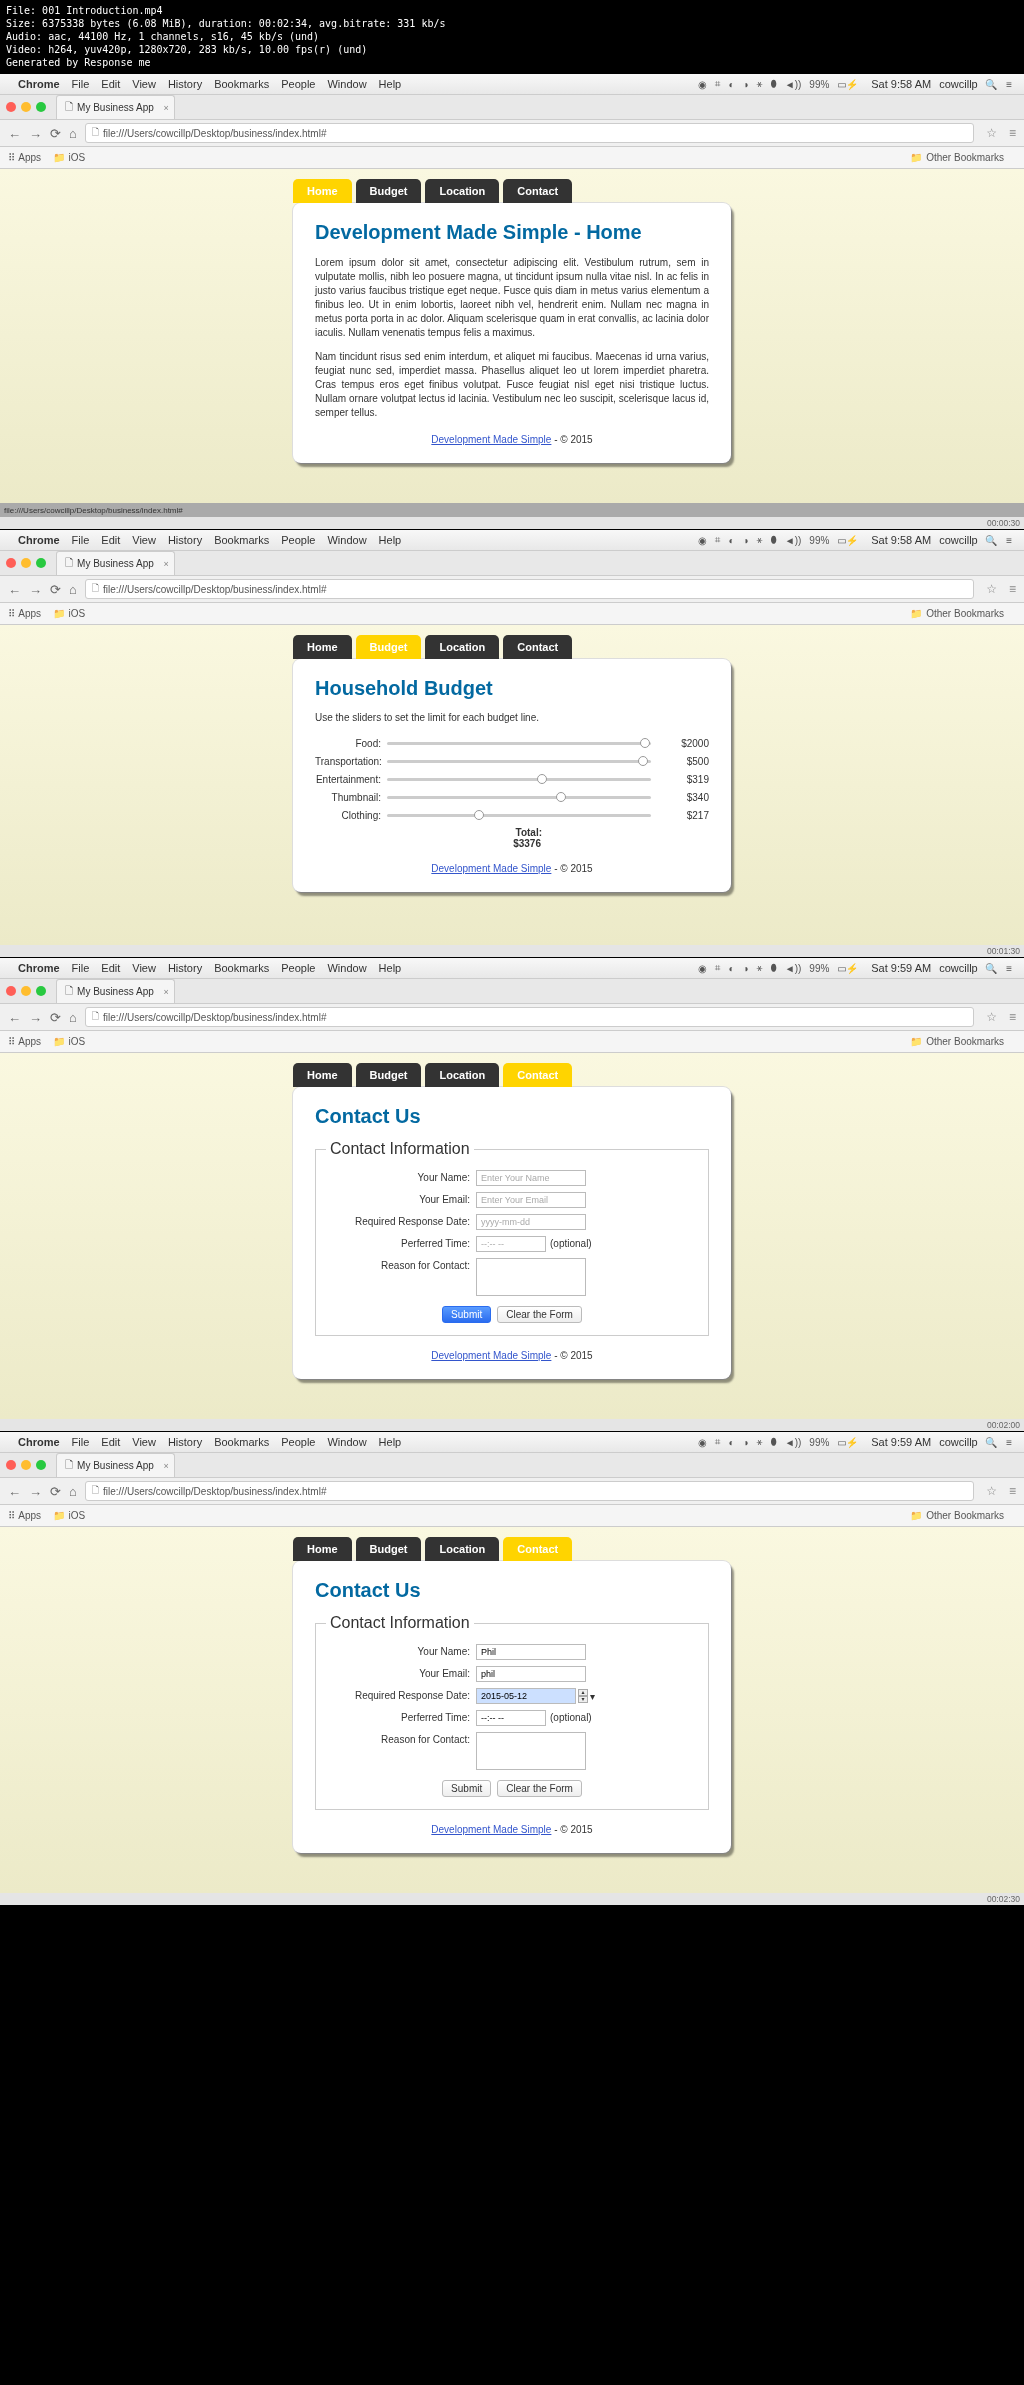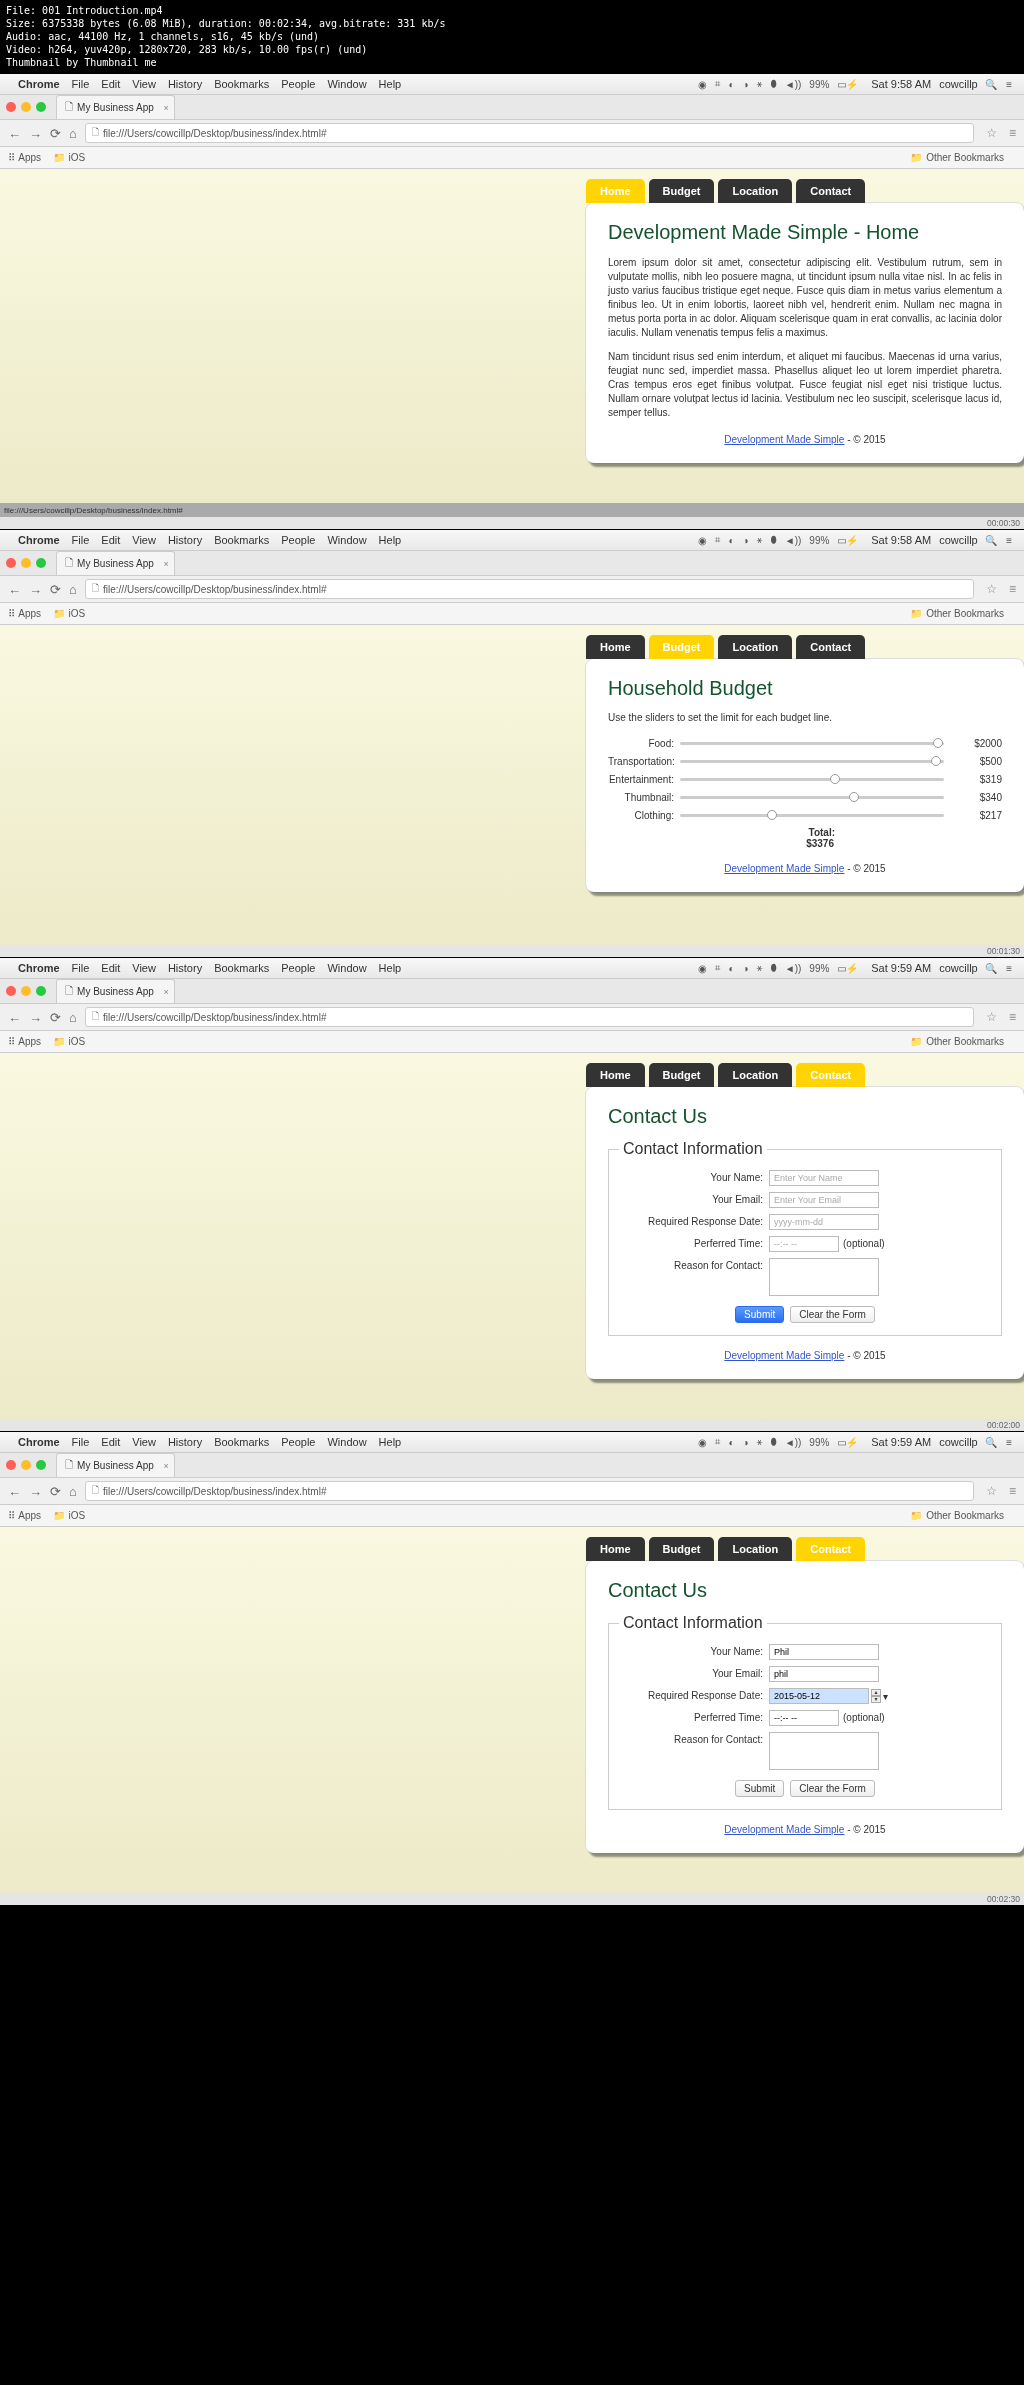--- a/index.html
+++ b/index.html
@@ -23,27 +23,27 @@
 .tab .x { position: absolute; right: 5px; font-size: 9px; color: #888; }
 .toolbar { display: flex; align-items: center; height: 28px; padding: 0 8px; border-top: 1px solid #ccc; border-bottom: 1px solid #ccc; gap: 8px; background: #f0f0f0; }
 .toolbar .nav-btn { color: #666; font-size: 13px; }
 .url-box { flex: 1; background: #fff; border: 1px solid #ccc; border-radius: 3px; height: 20px; display: flex; align-items: center; padding: 0 6px; font-size: 10px; color: #555; }
 .url-box .file-icon { margin-right: 4px; font-size: 9px; }
 .toolbar .right-icon { color: #888; font-size: 12px; margin-left: 4px; }
 .bookmarks { display: flex; align-items: center; height: 22px; padding: 0 8px; font-size: 10px; color: #555; border-bottom: 1px solid #ccc; background: #f5f5f5; }
 .bookmarks .bm { margin-right: 12px; display: flex; align-items: center; gap: 3px; }
 .bookmarks .spacer { flex: 1; }
 
-.page { background: linear-gradient(#faf8e0,#eceac8); min-height: 320px; padding: 10px 0 40px; display: flex; justify-content: flex-end; }
+.page { background: linear-gradient(#faf8e0,#eceac8); min-height: 320px; padding: 10px 0 40px; display: flex; justify-content: center; }
 .wrap { width: 438px; }
 .nav { display: flex; gap: 4px; margin-bottom: 0; }
 .nav-item { padding: 6px 14px; border-radius: 5px 5px 0 0; font-size: 11px; font-weight: bold; color: #fff; background: #333; cursor: pointer; }
 .nav-item.active { background: #ffd400; color: #fff; }
 .content { background: #fff; border-radius: 8px; box-shadow: 3px 4px 2px rgba(0,0,0,0.4), 0 0 0 1px #ddd; padding: 18px 22px; }
-h1 { font-size: 20px; font-weight: normal; margin-bottom: 12px; color: #14532d; }
+h1 { font-size: 20px; font-weight: bold; margin-bottom: 12px; color: #0369a1; }
 .para { font-size: 10px; line-height: 1.4; margin-bottom: 10px; color: #333; text-align: justify; }
 .footer-link { text-align: center; font-size: 10px; margin-top: 14px; }
 .footer-link a { color: #3355cc; text-decoration: underline; }
 .instr { font-size: 10px; margin-bottom: 14px; }
 
 
 .budget-row { display: flex; align-items: center; margin-bottom: 6px; font-size: 10px; }
 .budget-label { width: 72px; text-align: right; padding-right: 6px; }
 .budget-slider { flex: 1; position: relative; height: 12px; }
 .track { position: absolute; top: 5px; left: 0; right: 0; height: 3px; background: #ccc; border-radius: 2px; }
@@ -75,21 +75,21 @@
 .frame { border-top: 1px solid #000; }
 </style>
 </head>
 <body>
 
 <div class="file-info">
   <div>File: 001 Introduction.mp4</div>
   <div>Size: 6375338 bytes (6.08 MiB), duration: 00:02:34, avg.bitrate: 331 kb/s</div>
   <div>Audio: aac, 44100 Hz, 1 channels, s16, 45 kb/s (und)</div>
   <div>Video: h264, yuv420p, 1280x720, 283 kb/s, 10.00 fps(r) (und)</div>
-  <div>Thumbnail by Thumbnail me</div>
+  <div>Generated by Response me</div>
 </div>
 
 <div class="frame">
 <div class="mac-menubar">
   <span class="apple"></span>
   <span class="menu-item" style="font-weight:bold;">Chrome</span>
   <span class="menu-item">File</span>
   <span class="menu-item">Edit</span>
   <span class="menu-item">View</span>
   <span class="menu-item">History</span>

